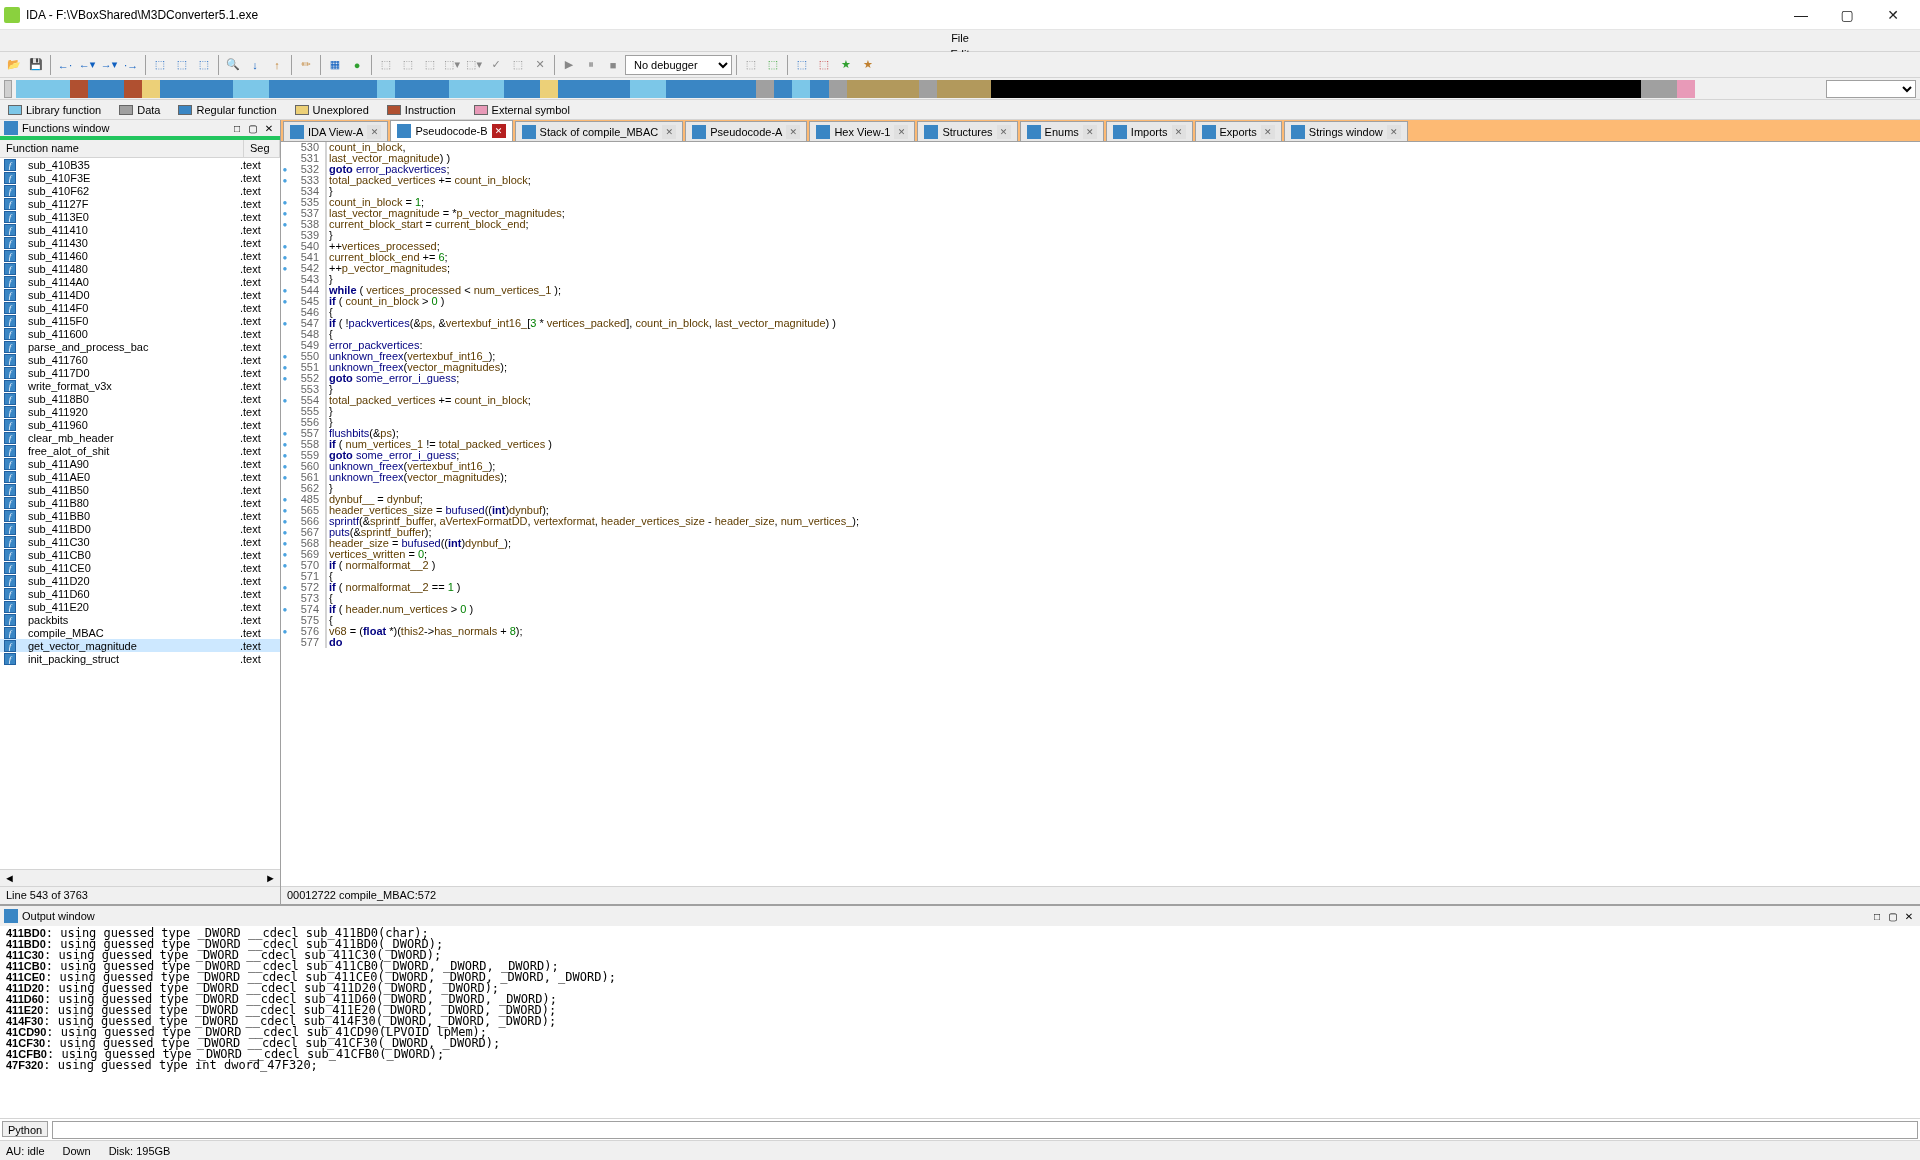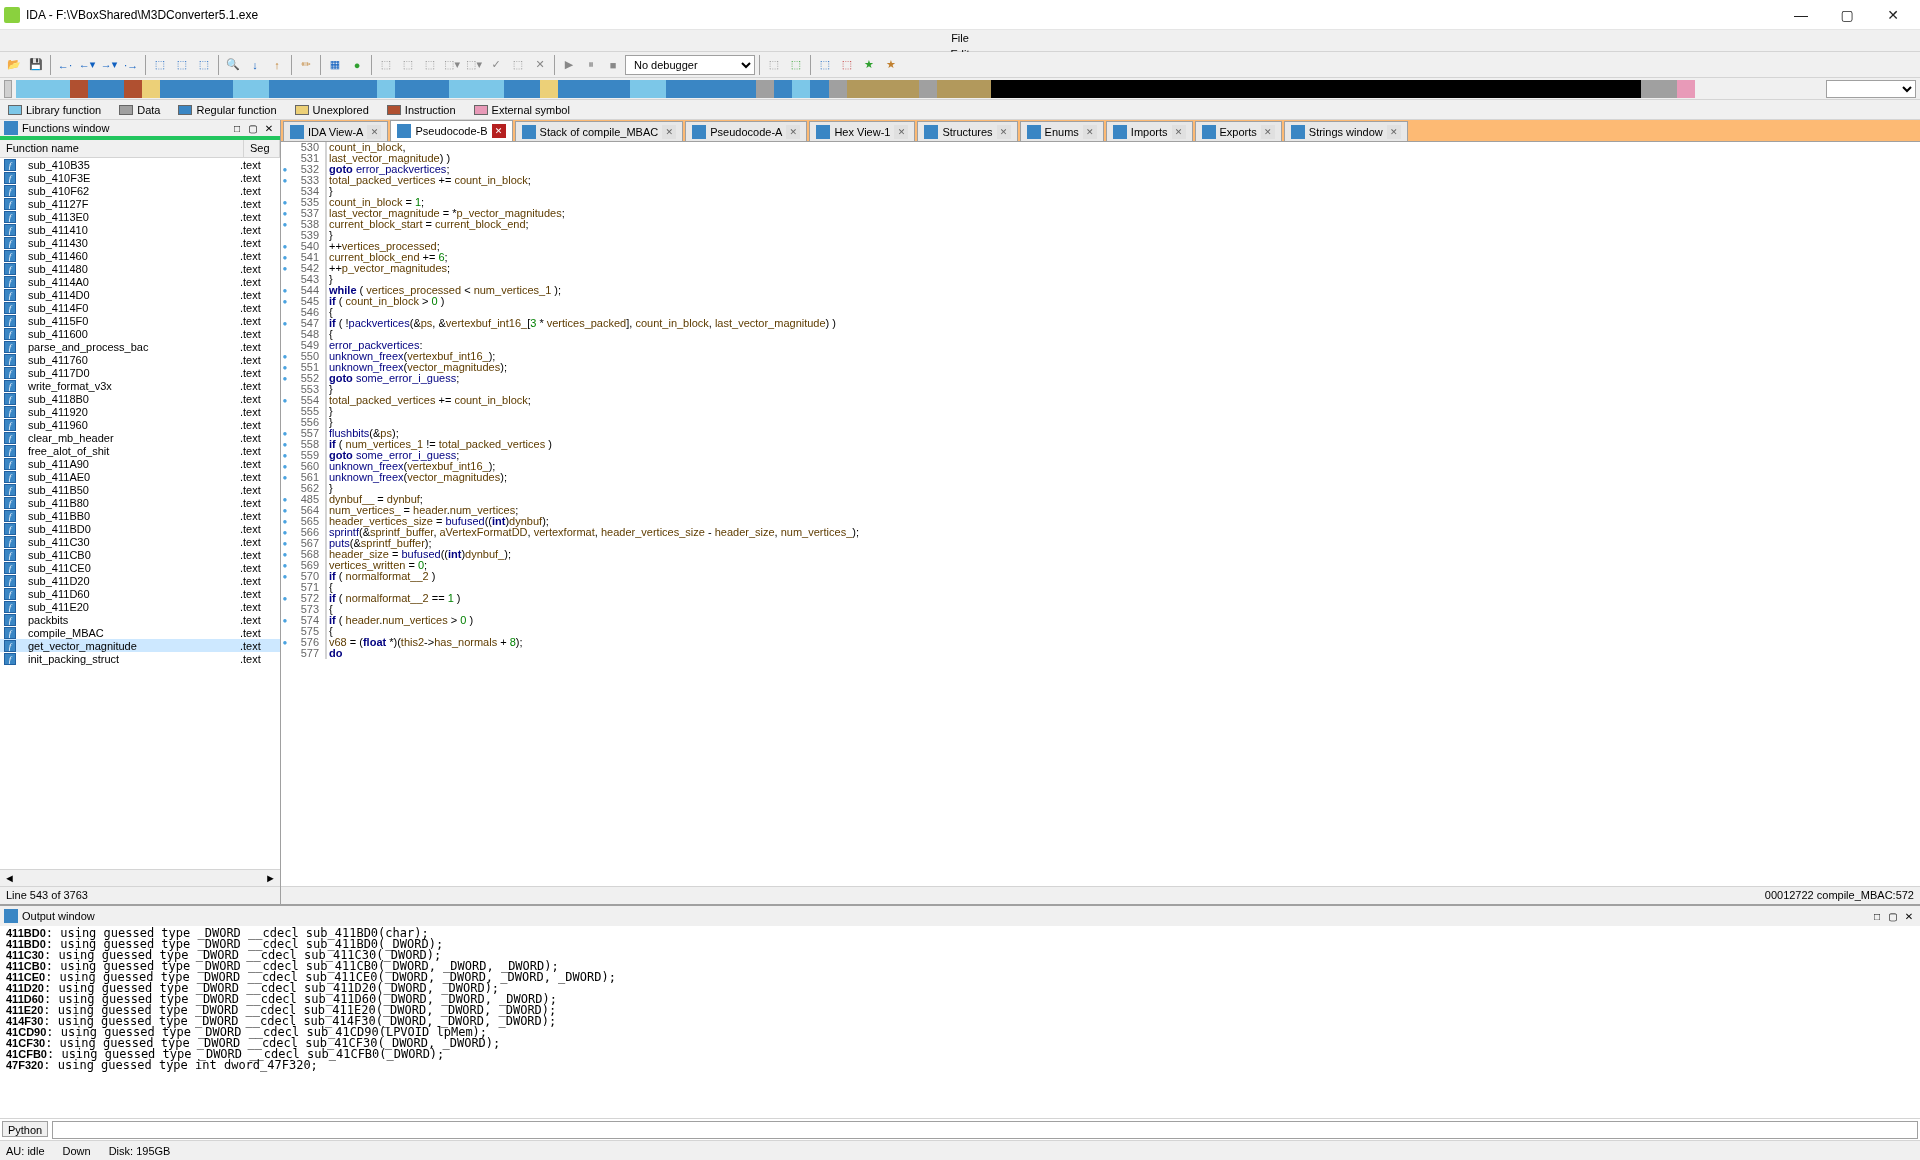--- a/index.html
+++ b/index.html
@@ -7,21 +7,21 @@
 .titlebar { height:30px; background:#fff; display:flex; align-items:center; padding:0 4px; border-bottom:1px solid #e5e5e5; }
 .titlebar .icon { width:16px; height:16px; background:#8ad13e; border-radius:2px; margin-right:6px; display:inline-block; }
 .titlebar .title { flex:1; font-size:12px; }
 .winbtns { display:flex; }
 .winbtn { width:46px; height:30px; display:flex; align-items:center; justify-content:center; font-size:14px; color:#222; }
 .menubar { height:22px; background:#f0f0f0; display:flex; align-items:center; padding:0 4px; border-bottom:1px solid #d4d4d4;flex-direction:column; }
 .menuitem { padding:2px 8px; cursor:default; }
 .toolbar { height:26px; background:#f0f0f0; display:flex; align-items:center; padding:0 4px; border-bottom:1px solid #d4d4d4; gap:2px; }
 .tbtn { width:20px; height:20px; display:flex; align-items:center; justify-content:center; border:1px solid transparent; }
 .tsep { width:1px; height:20px; background:#a0a0a0; margin:0 2px; }
-.tdrop { height:20px; width:130px; border:1px solid #a0a0a0; background:#fff; padding:0 4px; font-size:11px; }
+.tdrop { height:20px; width:107px; border:1px solid #a0a0a0; background:#fff; padding:0 4px; font-size:11px; }
 .navbar { height:22px; background:#f0f0f0; display:flex; align-items:center; border-bottom:1px solid #d4d4d4; padding:1px 4px; gap:4px; }
 .navhandle { width:8px; height:18px; background:#d0d0d0; border:1px solid #a0a0a0; }
 .navtrack { flex:1; height:18px; display:flex; position:relative; overflow:hidden; }
 .navseg { height:100%; }
 .navdrop { width:90px; height:18px; border:1px solid #a0a0a0; background:#fff; }
 .legend { height:20px; background:#f0f0f0; display:flex; align-items:center; padding:0 8px; gap:18px; border-bottom:1px solid #d4d4d4; font-size:11px; }
 .legend span { display:flex; align-items:center; gap:4px; }
 .sw { width:14px; height:10px; border:1px solid #666; }
 .workarea { flex:1; display:flex; min-height:0; }
 .funcpanel { width:281px; display:flex; flex-direction:column; border-right:1px solid #a0a0a0; }
@@ -57,21 +57,21 @@
 .codeline .bp { width:8px; display:flex; align-items:center; justify-content:center; }
 .codeline .bp.dot::before { content:"●"; color:#4aa3e0; font-size:8px; }
 .codeline .ln { width:36px; text-align:right; color:#666; padding-right:6px; user-select:none; }
 .codeline .fold { width:2px; background:#d3d3d3; }
 .codeline .txt { flex:1; padding-left:2px; }
 .k { color:#000080; font-weight:bold; }
 .id { color:#5e3c00; }
 .fn { color:#000080; }
 .lit { color:#008000; }
 .lbl { color:#000080; }
-.codestatus { height:18px; background:#f0f0f0; border-top:1px solid #d4d4d4; padding:2px 6px;text-align:right; }
+.codestatus { height:18px; background:#f0f0f0; border-top:1px solid #d4d4d4; padding:2px 6px; }
 .outputpanel { height:236px; display:flex; flex-direction:column; border-top:2px solid #a0a0a0; }
 .outhdr { height:20px; background:#f0f0f0; display:flex; align-items:center; padding:0 4px; }
 .outhdr .picon { width:14px; height:14px; background:#3a86c4; margin-right:4px; }
 .outhdr .ptitle { flex:1; }
 .outhdr .pbtn { width:14px; height:14px; display:flex; align-items:center; justify-content:center; margin-left:2px; font-size:10px; }
 .outtext { flex:1; overflow:auto; font-family:Consolas,monospace; font-size:12px; padding:2px 6px; white-space:pre; line-height:11px; }
 .outtext b { font-weight:bold; }
 .outin { height:22px; display:flex; padding:2px; gap:4px; border-top:1px solid #d4d4d4; }
 .outin .lang { width:46px; height:16px; border:1px solid #a0a0a0; background:#f0f0f0; text-align:center; line-height:16px; }
 .outin input { flex:1; height:18px; border:1px solid #a0a0a0; padding:0 4px; }
@@ -656,26 +656,20 @@
             <span class="txt">  }</span>
           </div>
           <div class="codeline">
             <span class="bp dot"></span>
             <span class="ln">485</span>
             <span class="fold"></span>
             <span class="txt">  <span class="id">dynbuf__</span> = <span class="id">dynbuf</span>;</span>
           </div>
           <div class="codeline">
             <span class="bp dot"></span>
-            <span class="ln">564</span>
-            <span class="fold"></span>
-            <span class="txt">  <span class="id">num_vertices_</span> = <span class="id">header</span>.<span class="id">num_vertices</span>;</span>
-          </div>
-          <div class="codeline">
-            <span class="bp dot"></span>
             <span class="ln">565</span>
             <span class="fold"></span>
             <span class="txt">  <span class="id">header_vertices_size</span> = <span class="fn">bufused</span>((<span class="k">int</span>)<span class="id">dynbuf</span>);</span>
           </div>
           <div class="codeline">
             <span class="bp dot"></span>
             <span class="ln">566</span>
             <span class="fold"></span>
             <span class="txt">  <span class="fn">sprintf</span>(&amp;<span class="id">sprintf_buffer</span>, <span class="id">aVertexFormatDD</span>, <span class="id">vertexformat</span>, <span class="id">header_vertices_size</span> - <span class="id">header_size</span>, <span class="id">num_vertices_</span>);</span>
           </div>

